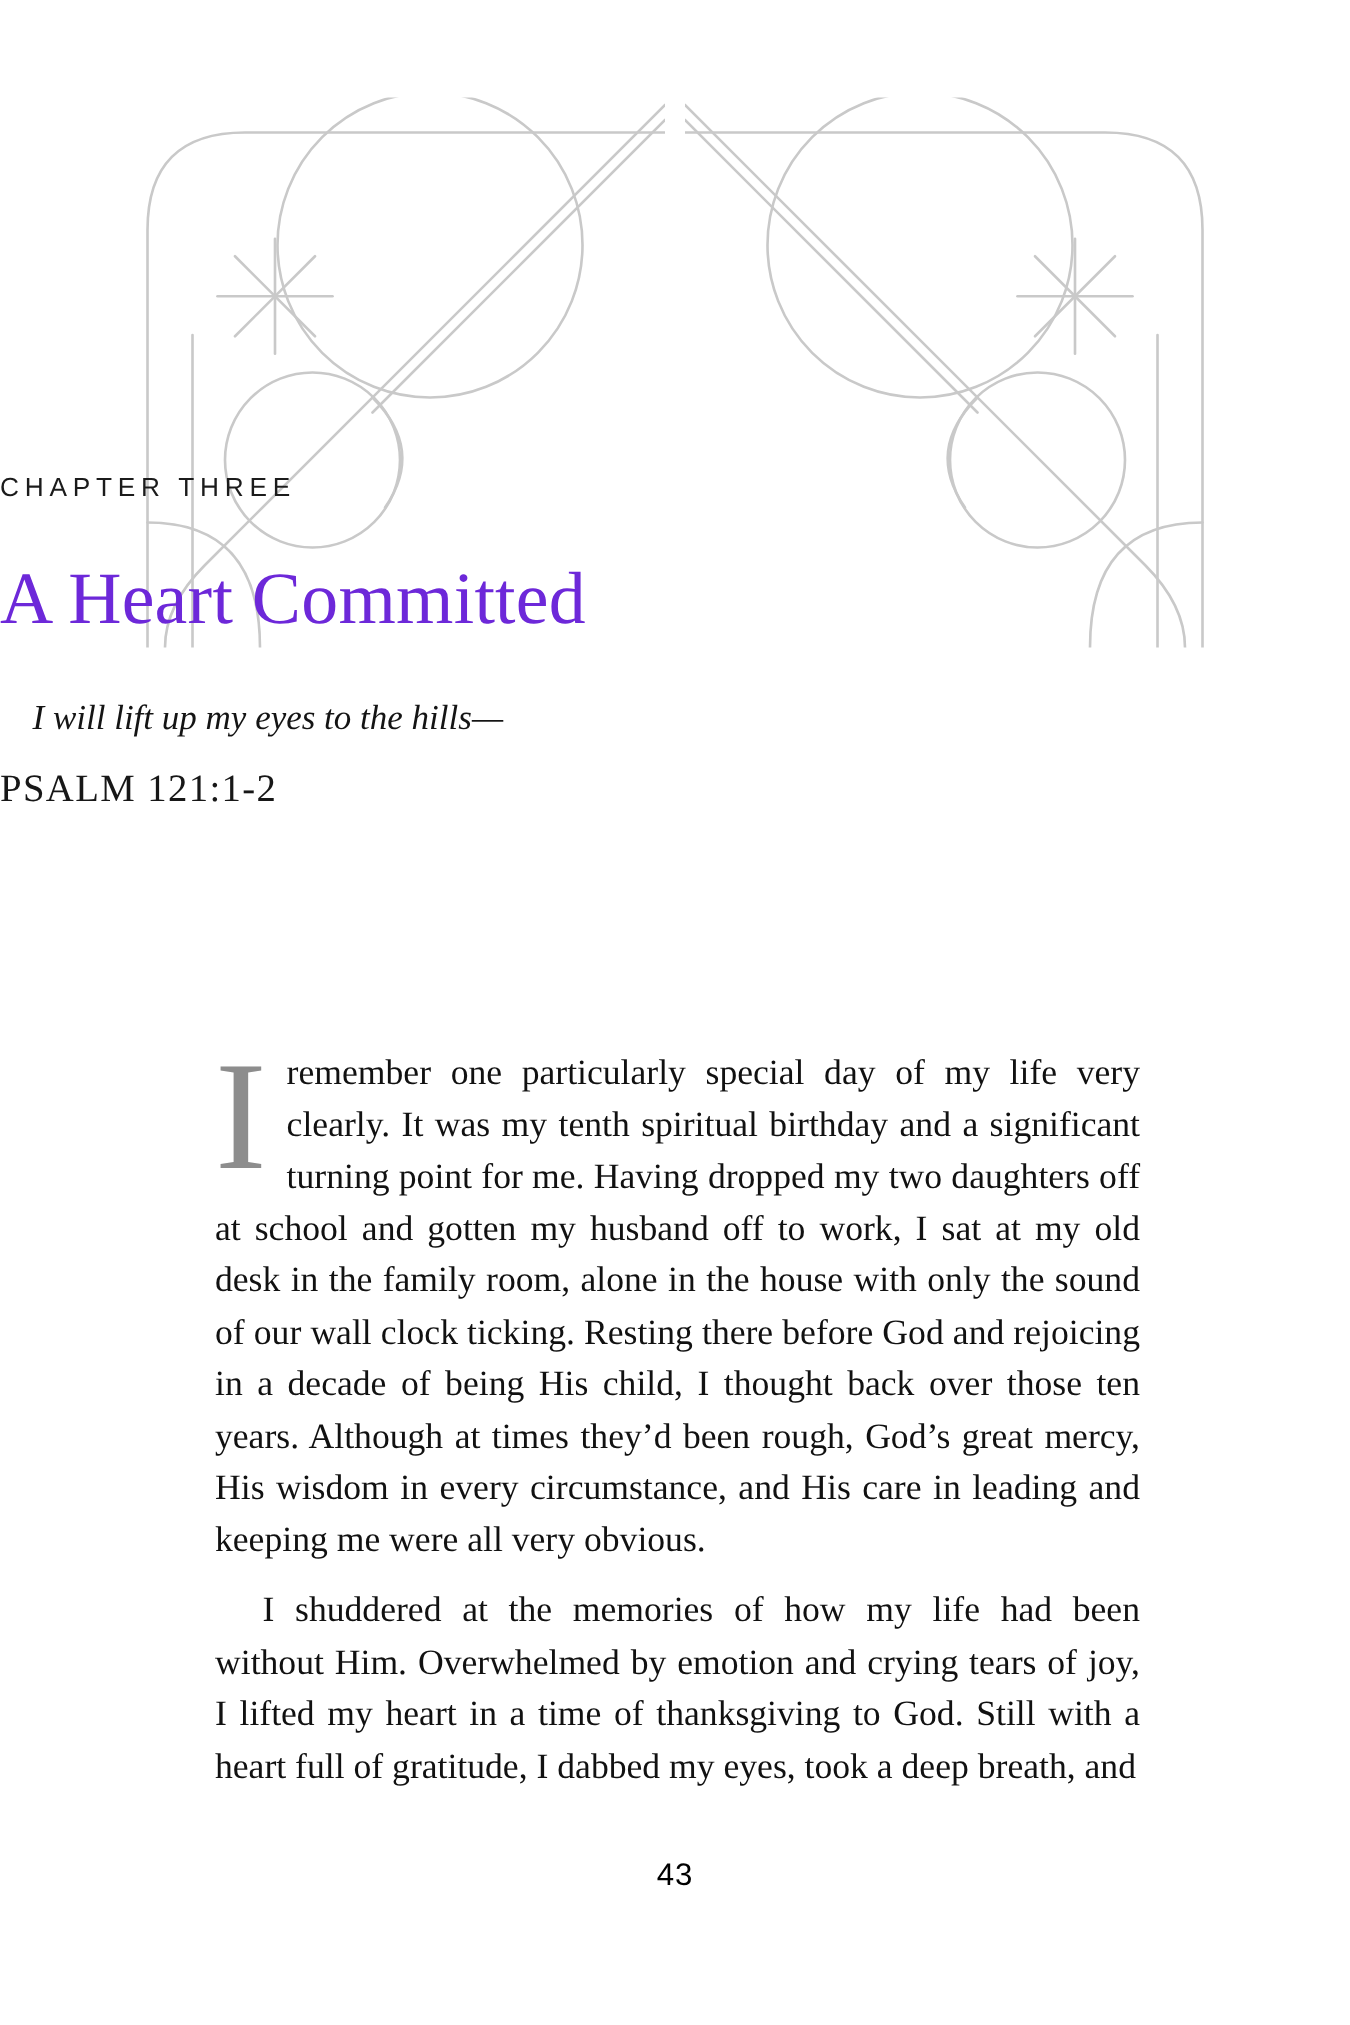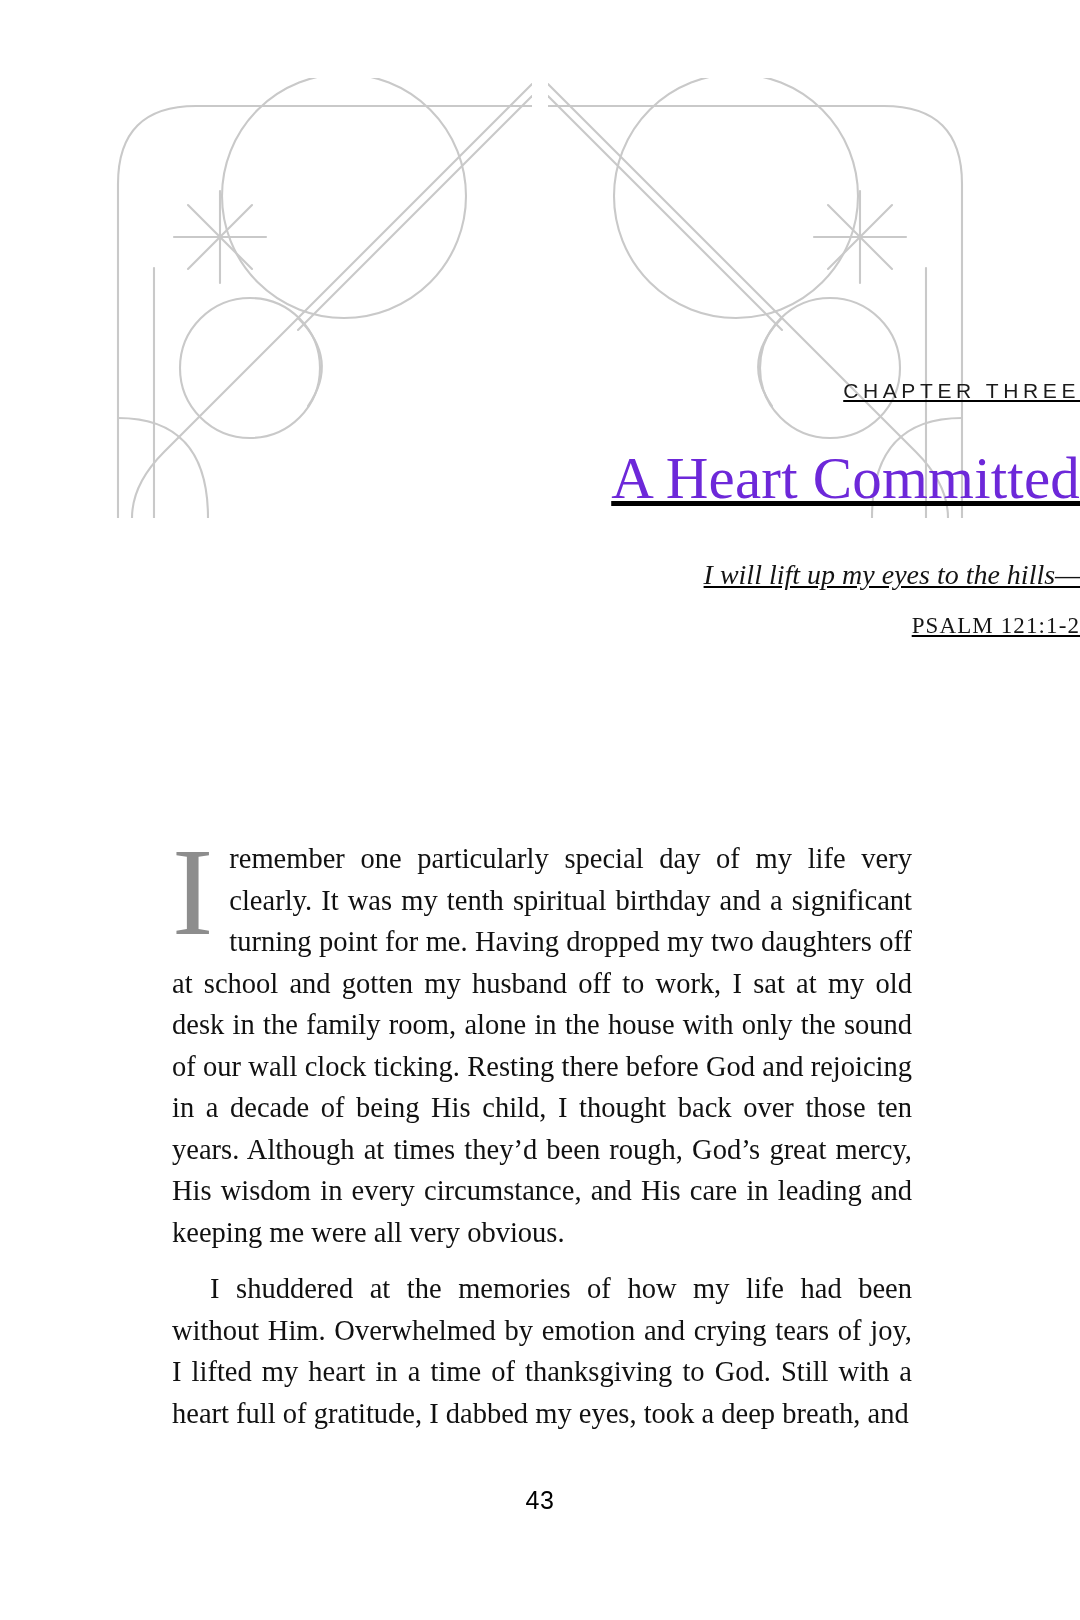--- a/index.html
+++ b/index.html
@@ -28,22 +28,21 @@
   .ornament.left  { left: 112px; }
   .ornament.right { left: 548px; transform: scaleX(-1); }
   .ornament svg { display: block; width: 100%; height: 100%; }
 
   
   .heading-block {
     position: absolute;
     top: 380px;
     left: 0;
     right: 0;
-    text-align: right;
-    text-decoration: underline;
+    text-align: left;
   }
 
   .chapter-label {
     font-family: "Liberation Sans", sans-serif;
     font-size: 21px;
     letter-spacing: 4.6px;
     color: #1b1b1b;
     font-weight: 400;
     line-height: 1;
     margin: 0;
@@ -75,21 +74,21 @@
   .epigraph .vl { display: block; }
   .smallcaps {
     font-variant: small-caps;
     font-style: italic;
     letter-spacing: 0.3px;
   }
 
   .epigraph-ref {
     margin: 18px 0 0 0;
     font-family: "Liberation Serif", serif;
-    font-size: 23px;
+    font-size: 31px;
     letter-spacing: 1.1px;
     color: #171717;
   }
 
   
   .body-copy {
     position: absolute;
     top: 838px;
     left: 172px;
     width: 740px;

